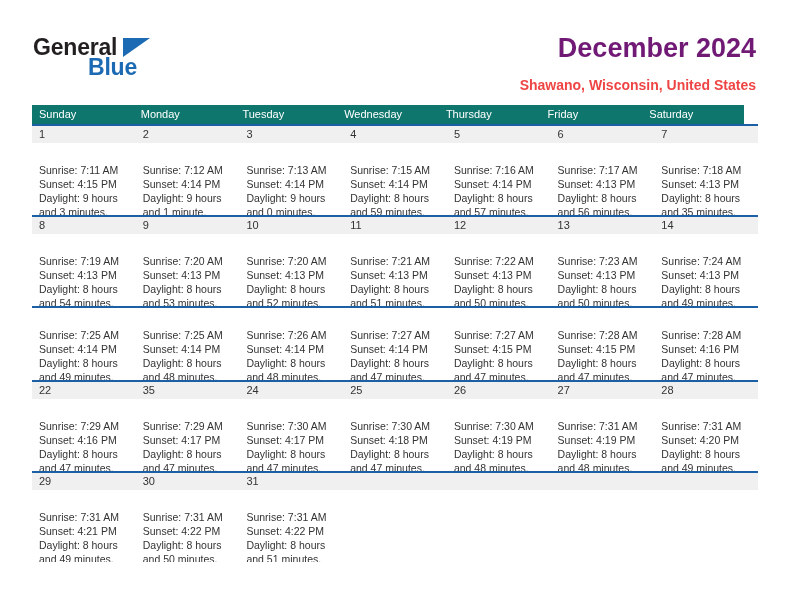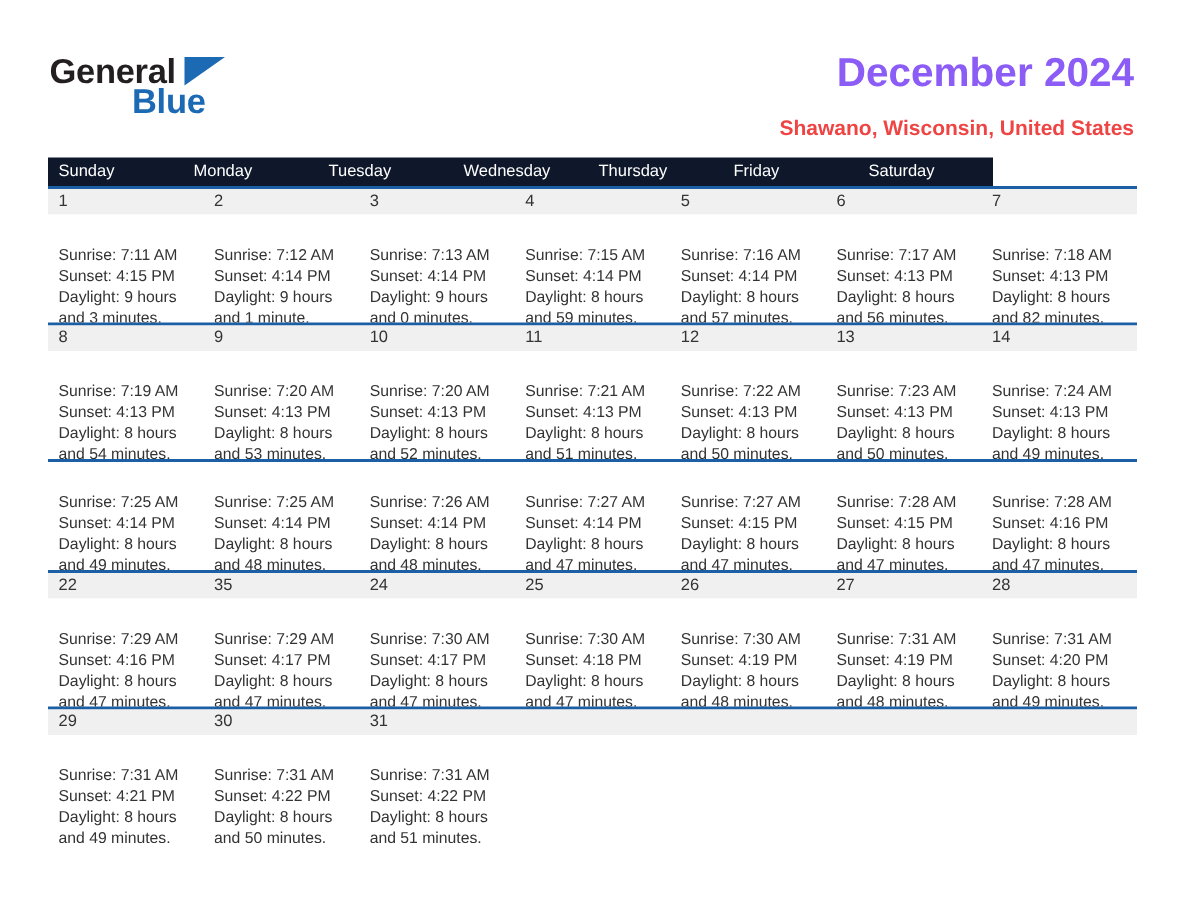--- a/index.html
+++ b/index.html
@@ -64,21 +64,21 @@
     border-left: 27px solid #1b6ab3;
     border-bottom: 19px solid transparent;
   }
 
   .title {
     position: absolute;
     right: 36px;
     top: 33px;
     font-size: 27px;
     line-height: 30px;
-    color: #8b5cf6;
+    color: #701a75;
     text-align: left;
     white-space: nowrap;
   }
   .subtitle {
     position: absolute;
     right: 36px;
     top: 77px;
     font-size: 14px;
     line-height: 16px;
     color: #ef4444;
@@ -88,23 +88,23 @@
 
   
   .calendar {
     position: absolute;
     left: 32px;
     top: 105px;
     width: 726px;
   }
   .weekday-row {
     display: flex;
-    width: 630px;
+    width: 712px;
     height: 19px;
-    background: #0f172a;
+    background: #0f766e;
   }
   .weekday {
     flex: 1 1 0;
     min-width: 0;
     font-size: 11px;
     line-height: 19px;
     color: #ffffff;
     padding-left: 7px;
     box-sizing: border-box;
     white-space: nowrap;
@@ -230,21 +230,21 @@
             <div class="detail">
               <div class="line">Sunrise: 7:17 AM</div>
               <div class="line">Sunset: 4:13 PM</div>
               <div class="line">Daylight: 8 hours</div>
               <div class="line">and 56 minutes.</div>
             </div>
             <div class="detail">
               <div class="line">Sunrise: 7:18 AM</div>
               <div class="line">Sunset: 4:13 PM</div>
               <div class="line">Daylight: 8 hours</div>
-              <div class="line">and 82 minutes.</div>
+              <div class="line">and 35 minutes.</div>
             </div>
           </div>
         </div>
         <div class="week">
           <div class="week-sep"></div>
           <div class="daynum-row">
             <div class="daynum">8</div>
             <div class="daynum">9</div>
             <div class="daynum">10</div>
             <div class="daynum">11</div>

